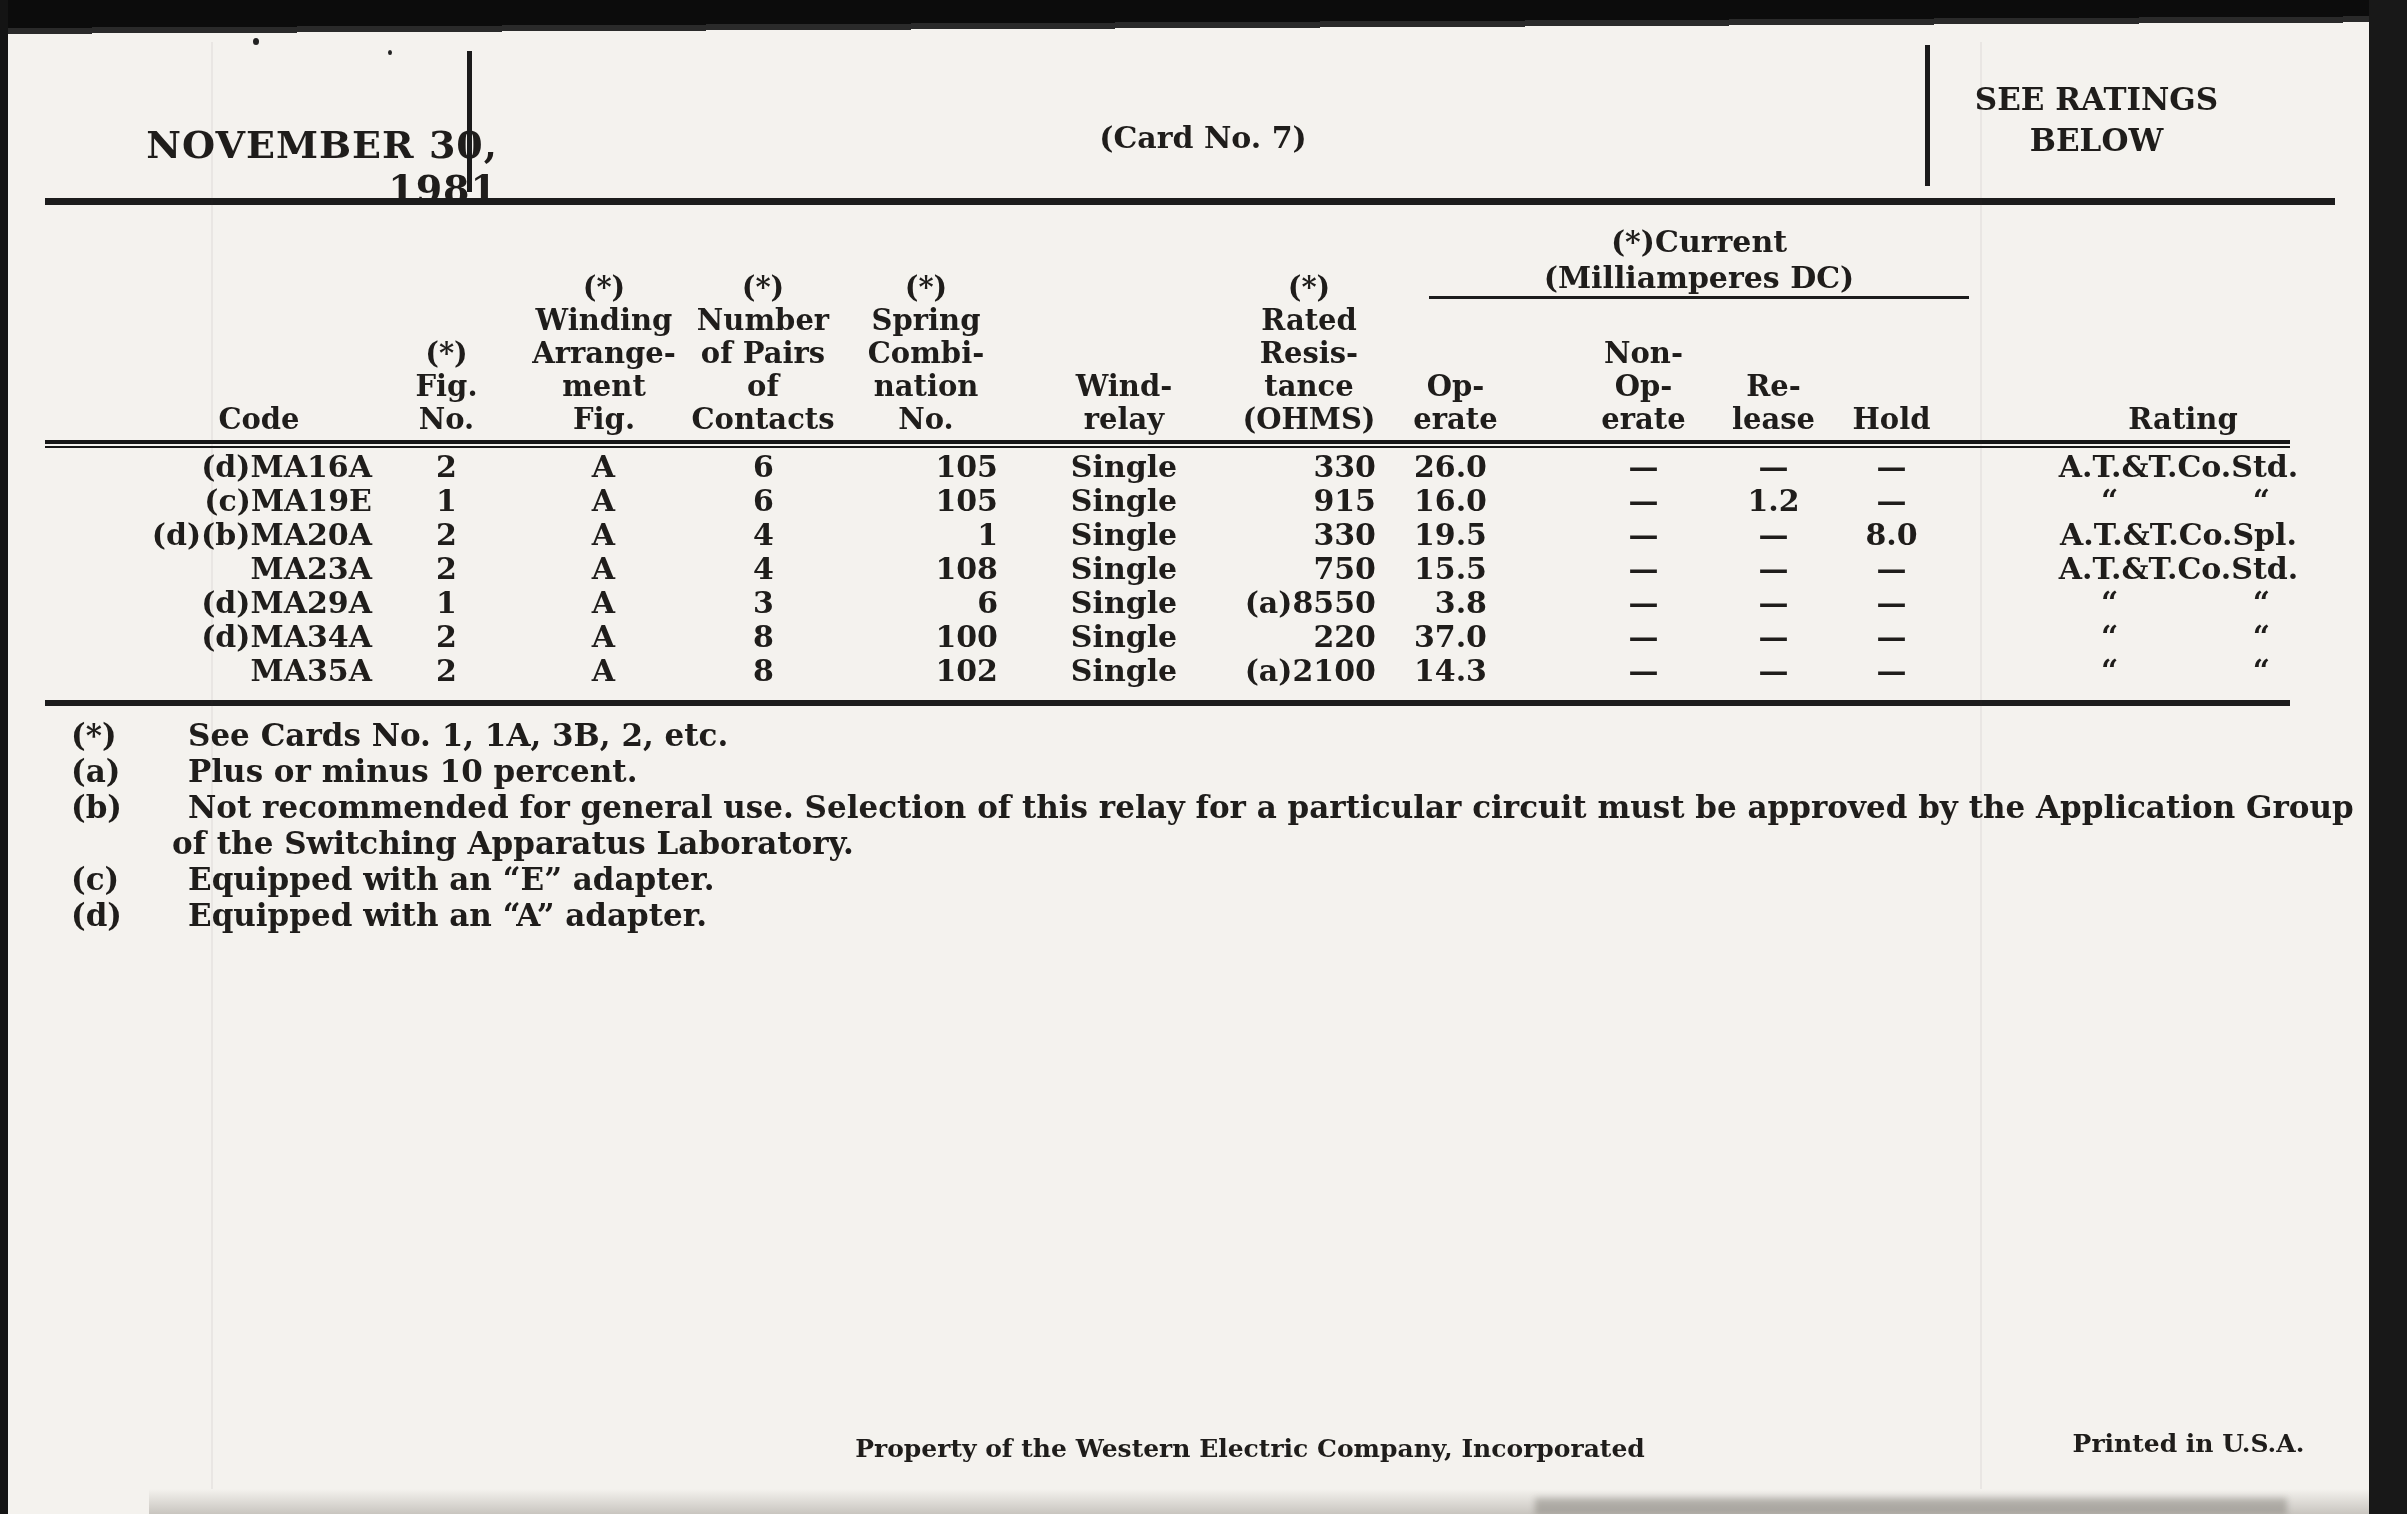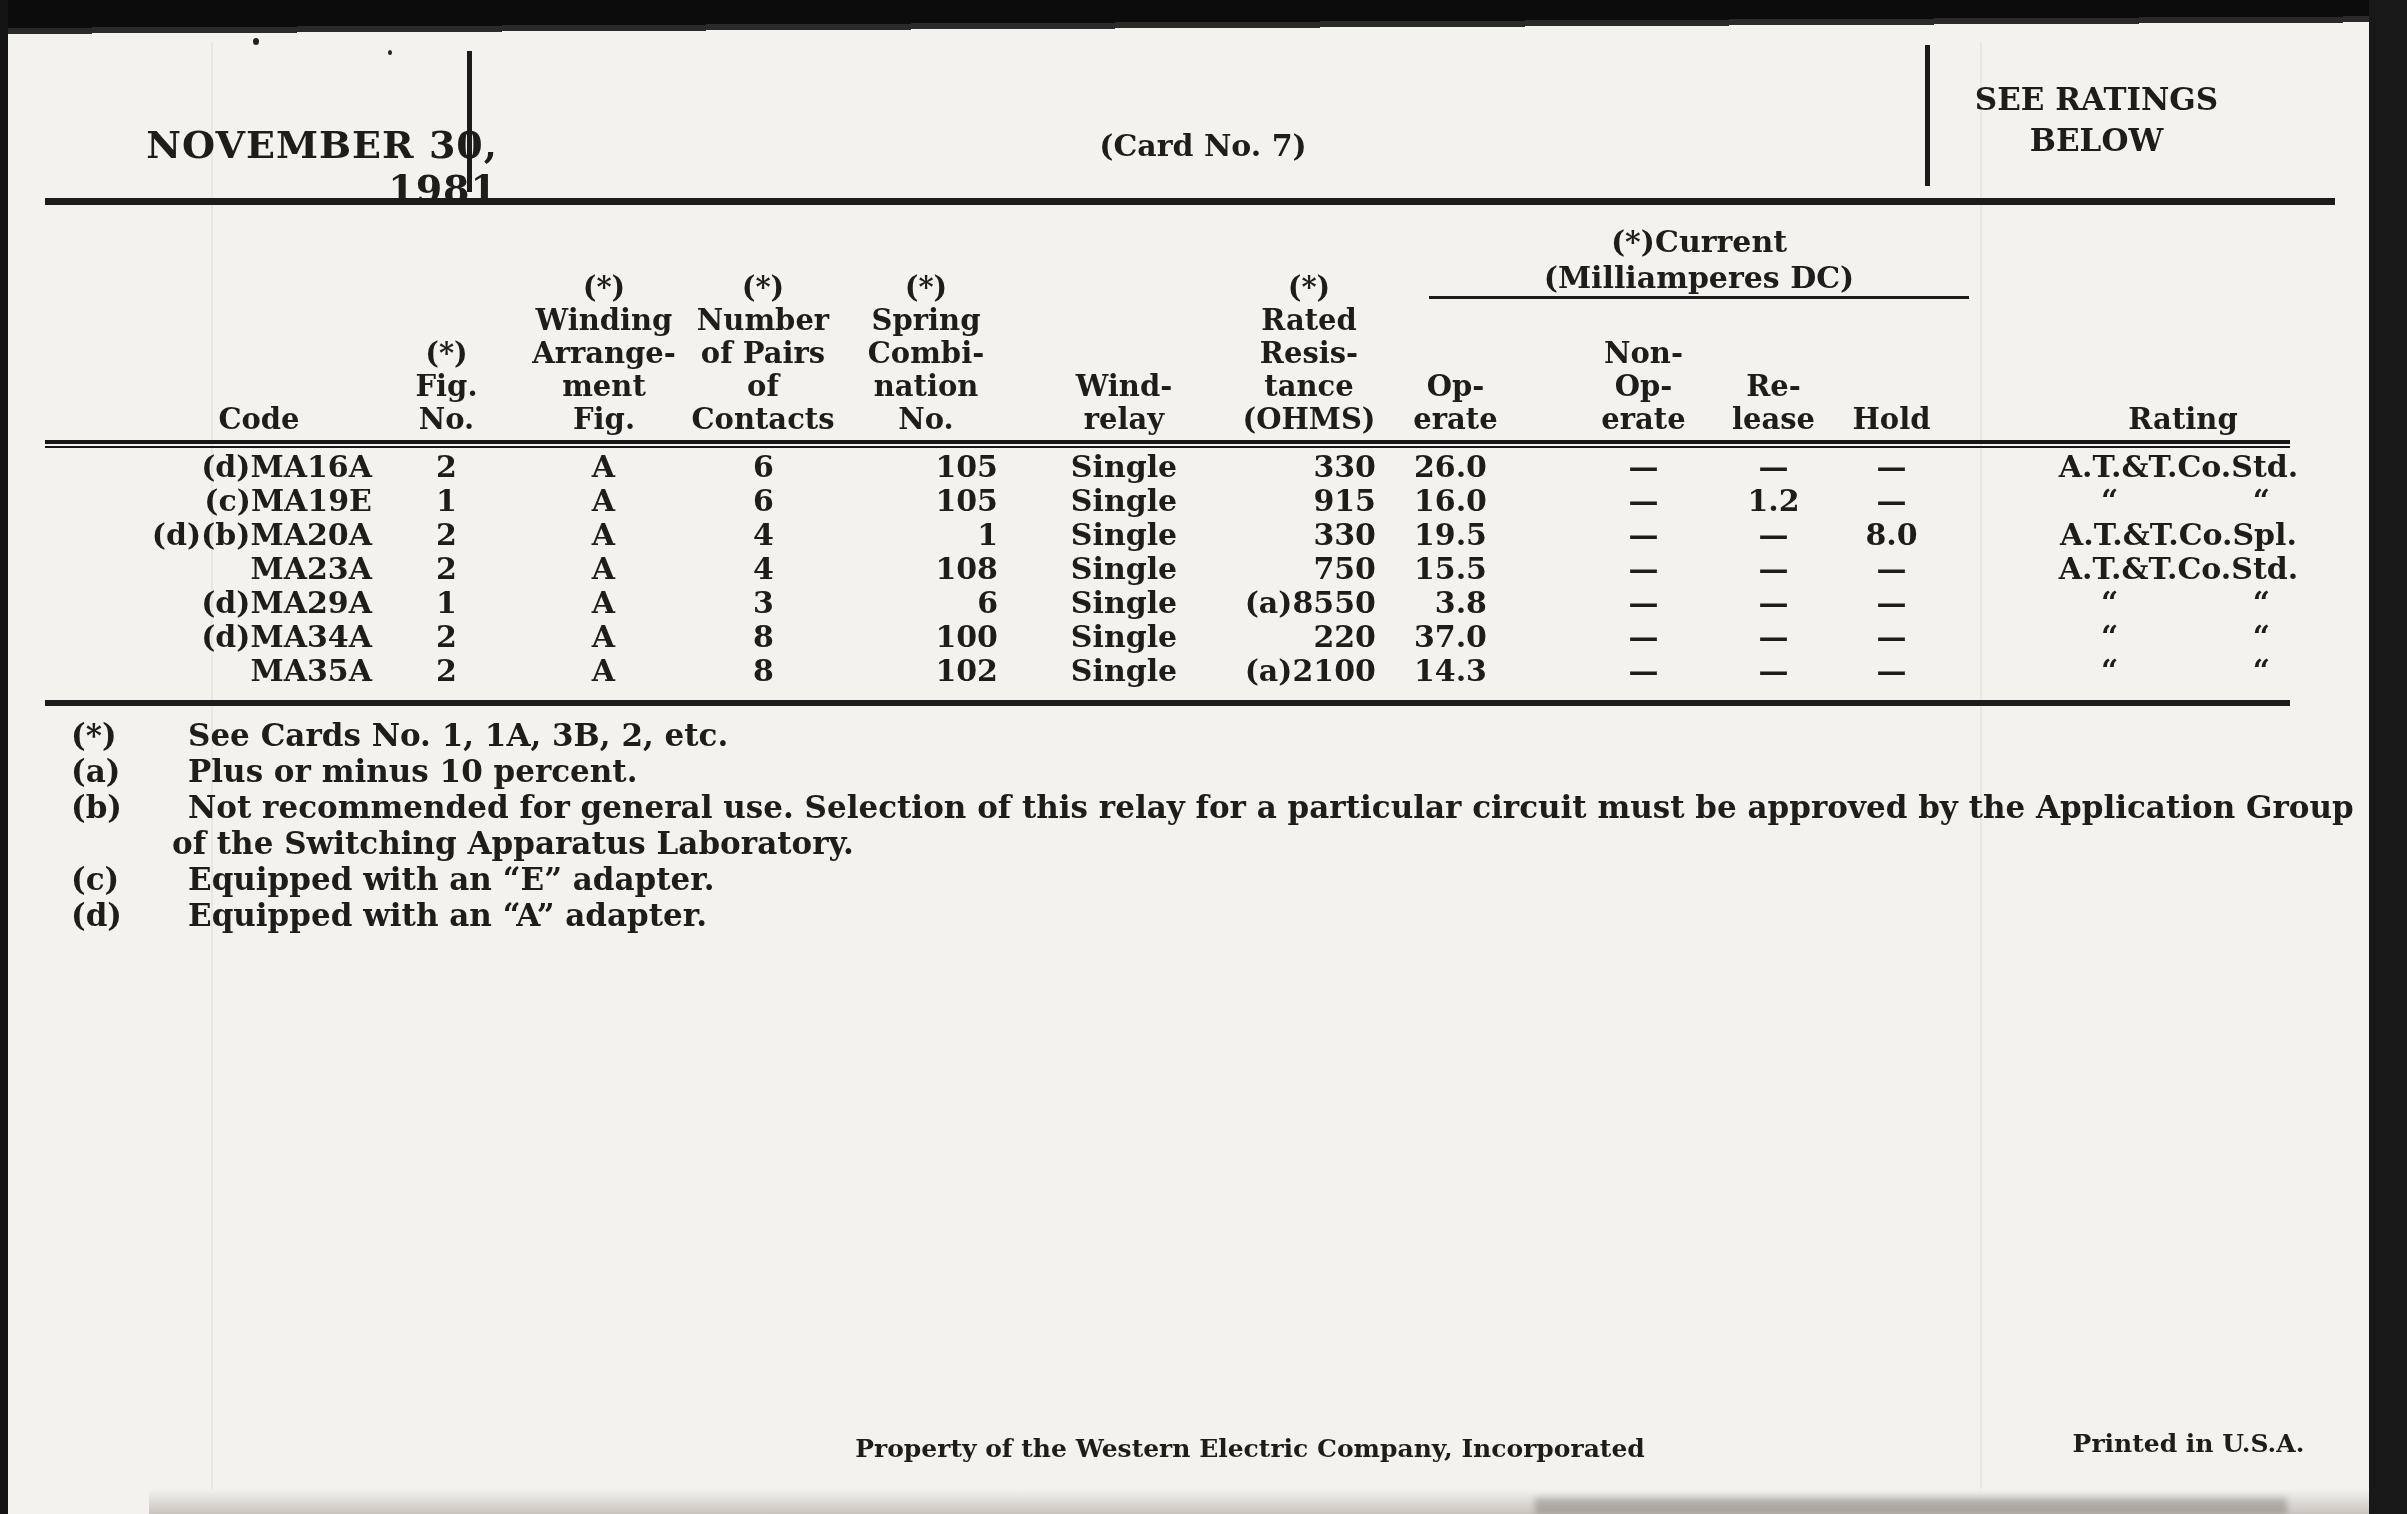--- a/index.html
+++ b/index.html
@@ -22,21 +22,21 @@
   .crease{position:absolute; top:42px; height:1447px; width:2px; background:rgba(60,55,50,0.06);}
   .speck{position:absolute; background:#222; border-radius:50%;}
 
   
   .date{position:absolute; left:52px; top:99px; width:446px; text-align:right;
     font-size:38px; line-height:44px; letter-spacing:1px;margin-top:24px;}
   .vrule{position:absolute; width:5px; background:#1b1b1b;}
   .title{position:absolute; left:609px; top:61px; width:1188px; text-align:center;
     font-size:47px; line-height:53px; letter-spacing:1px;}
   .subtitle{position:absolute; left:609px; top:121px; width:1188px; text-align:center;
-    font-size:30px; line-height:34px;margin-top:8px;}
+    font-size:30px; line-height:34px;}
   .ratings-note{position:absolute; left:1928px; top:79px; width:337px; text-align:center;
     font-size:31px; line-height:41px; white-space:pre-line;}
 
   .hrule{position:absolute; background:#1c1c1c;}
   .dblrule{position:absolute; height:8px;
     background:linear-gradient(#171717 0 4px, rgba(0,0,0,0) 4px 6px, #171717 6px 8px);}
 
   
   .hdr{position:absolute; bottom:1079px; text-align:center;
     font-size:29px; line-height:33px; white-space:pre-line;}

